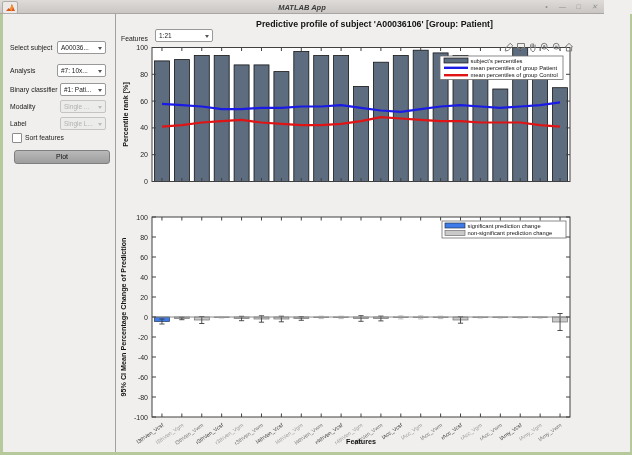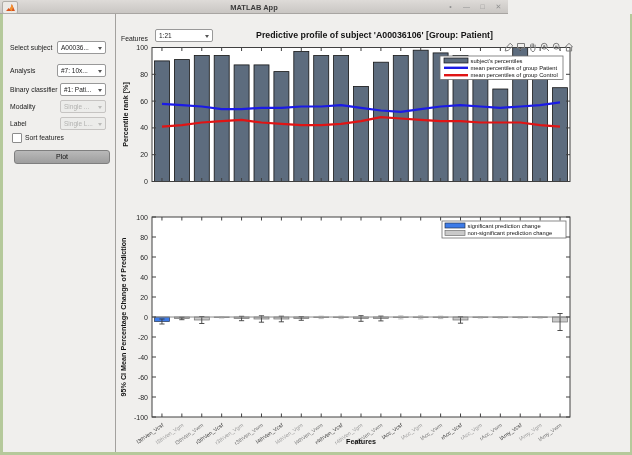--- a/index.html
+++ b/index.html
@@ -1,20 +1,20 @@
 <!DOCTYPE html>
 <html><head>
 <meta charset="utf-8">
 <style>
   html,body{margin:0;padding:0;background:#888;}
   #app{position:relative;width:632px;height:455px;background:#f0efed;overflow:hidden;
        font-family:"Liberation Sans",sans-serif;}
   
-  .titlebar{position:absolute;left:0;top:0;width:508px;height:14px;
-    background:linear-gradient(#dedbd8,#c9c6c3);border-bottom:1px solid #a8a5a2;box-sizing:border-box;}
+  .titlebar{position:absolute;left:0;top:0;width:604px;height:14px;
+    background:linear-gradient(#dedbd8,#c9c6c3);border-bottom:1px solid #a8a5a2;box-sizing:border-box;font-style:italic;}
   .title-text{position:absolute;left:0;right:0;top:3px;text-align:center;
     font-size:7.5px;font-weight:bold;color:#3c3c3c;}
   .app-icon{position:absolute;left:2px;top:1px;width:14px;height:11px;background:#ece9e6;
     border:1px solid #b0ada9;border-radius:2px;display:flex;align-items:center;justify-content:center;}
   .winbtns{position:absolute;right:5px;top:0;height:13px;display:flex;gap:7px;align-items:center;}
   .winbtn{font-size:7px;color:#929292;width:9px;text-align:center;line-height:13px;}
   
   .edge-l{position:absolute;left:0;top:14px;bottom:0;width:3px;background:#b5c99b;z-index:9;}
   .edge-r{position:absolute;right:0;top:14px;bottom:0;width:2px;background:#b5c99b;z-index:9;}
   .edge-b{position:absolute;left:0;bottom:0;width:632px;height:3px;background:#b5c99b;z-index:9;}
@@ -28,21 +28,21 @@
     border-left:2.8px solid transparent;border-right:2.8px solid transparent;border-top:3.2px solid #555;}
   .combo.disabled{background:#ececea;color:#b2b2b0;border-color:#c6c4c2;}
   .combo.disabled .arr{border-top-color:#bcbcba;}
   .checkbox{position:absolute;left:9px;top:119px;width:8px;height:8px;background:#fff;
     border:1px solid #8c8c8c;border-radius:1px;}
   .cblabel{position:absolute;left:22px;top:119.5px;font-size:6.8px;color:#1b1b1b;}
   .plotbtn{position:absolute;left:11px;top:136px;width:96px;height:14px;box-sizing:border-box;
     background:linear-gradient(#b9b9b9,#9e9e9e);border:1px solid #7f7f7f;border-radius:3px;
     font-size:7px;color:#111;text-align:center;line-height:12px;}
   
-  .chart-title{position:absolute;left:119px;top:30px;width:511px;text-align:center;
+  .chart-title{position:absolute;left:119px;top:19px;width:511px;text-align:center;
     font-size:8.8px;font-weight:bold;color:#141414;z-index:2;}
   .features-label{position:absolute;left:121px;top:35px;font-size:6.8px;color:#1b1b1b;z-index:2;}
   .features-combo{left:155px;top:29px;width:58px;z-index:2;}
   .axtoolbar{position:absolute;left:504px;top:39px;display:flex;gap:2px;z-index:2;}
   .axtoolbar span{display:inline-block;width:10px;height:11px;}
   #charts{position:absolute;left:0;top:0;width:632px;height:455px;z-index:1;}
   #charts .tick{font:7px "Liberation Sans",sans-serif;fill:#262626;}
   #charts .axlabel{font:bold 7.2px "Liberation Sans",sans-serif;fill:#141414;}
   #charts .leg{font:5.8px "Liberation Sans",sans-serif;fill:#111;}
   #charts .xlab{font:5.4px "Liberation Sans",sans-serif;}

